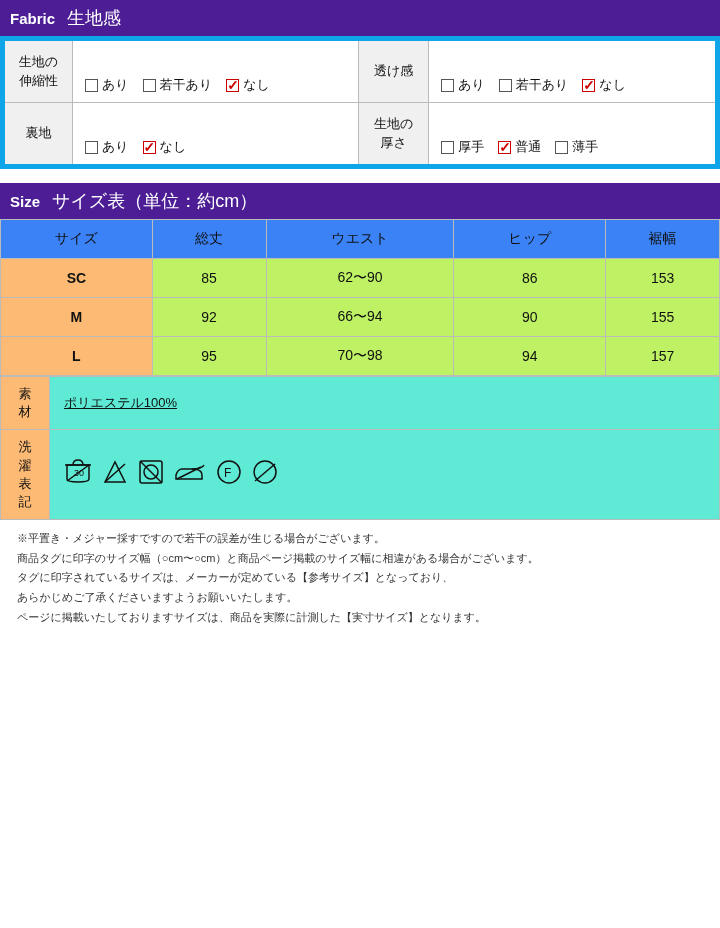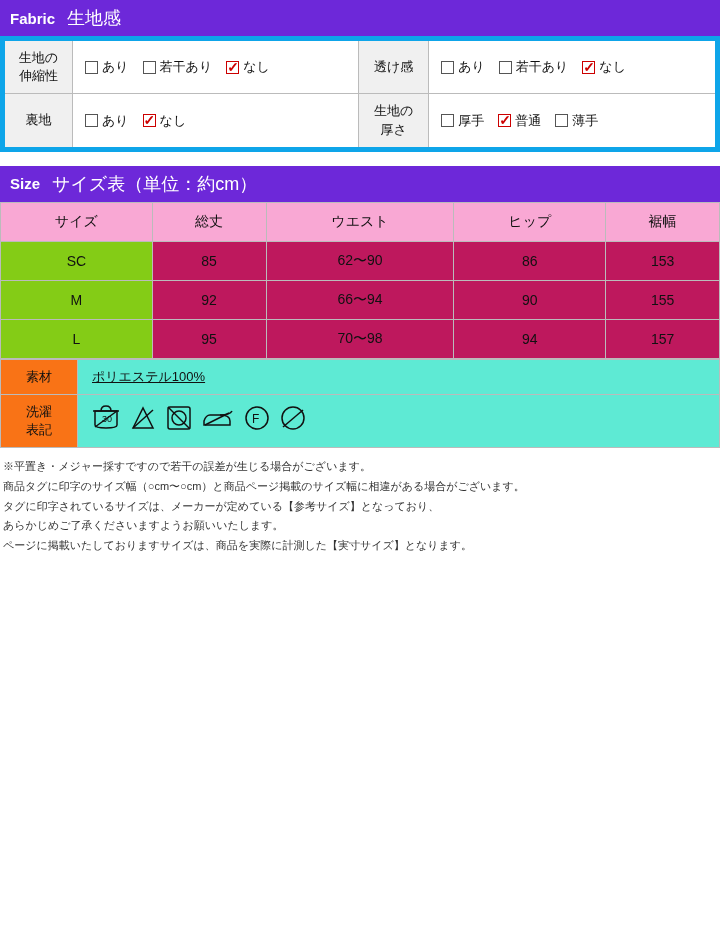--- a/index.html
+++ b/index.html
@@ -6,21 +6,21 @@
     body {
       font-family: "MS Gothic", "Hiragino Kaku Gothic ProN", "Meiryo", sans-serif;
       font-size: 13px;
       background: #fff;
       color: #111;
       width: 720px;
       min-height: 928px;
     }
 
     .section-header {
-      background: #6d28d9;
+      background: #4c1d95;
       color: #fff;
       padding: 6px 10px;
       font-size: 14px;
       font-weight: bold;
       display: flex;
       align-items: center;
       gap: 12px;
     }
     .section-header .title-en {
       font-size: 15px;
@@ -49,20 +49,21 @@
       text-align: center;
       line-height: 1.4;
     }
     .fabric-table .value-cell {
       background: #fff;
     }
     .check-row {
       display: flex;
       align-items: center;
       gap: 14px;
+      margin-top: 27px;
     }
     .check-item {
       display: flex;
       align-items: center;
       gap: 4px;
     }
     .checkbox {
       display: inline-block;
       width: 13px;
       height: 13px;
@@ -88,67 +89,67 @@
       border-collapse: collapse;
       border: 1px solid #bbb;
     }
     .size-table th, .size-table td {
       border: 1px solid #bbb;
       padding: 10px 8px;
       text-align: center;
       font-size: 14px;
     }
     .size-table th {
-      background: #f9a8d4;
+      background: #3b82f6;
       font-weight: normal;
     }
     .size-table td.size-label {
-      background: #84cc16;
-      font-weight: normal;
+      background: #fdba74;
+      font-weight: bold;
     }
     .size-table tbody tr td {
-      background: #be185d;
+      background: #bef264;
     }
 
     .info-table {
       width: 100%;
       border-collapse: collapse;
       border: 1px solid #bbb;
       margin-top: 0;
     }
     .info-table td {
       border: 1px solid #bbb;
       padding: 8px 14px;
       font-size: 13px;
       vertical-align: middle;
     }
     .info-table .info-label {
-      background: #f97316;
-      width: 77px;
+      background: #fdba74;
+      width: 49px;
       text-align: center;
       line-height: 1.4;
     }
     .info-table .info-value {
       background: #5eead4;
       text-decoration: underline;
     }
 
     .laundry-icons {
       display: flex;
       align-items: center;
       gap: 10px;
       font-size: 20px;
     }
     .laundry-icon {
       display: inline-block;
       font-size: 22px;
     }
 
     .notes {
-      padding: 10px 3px;
+      padding: 10px 17px;
       font-size: 11px;
       color: #333;
       line-height: 1.6;
     }
     .notes p {
       margin-bottom: 2px;
     }
   </style>
 </head>
 <body>

